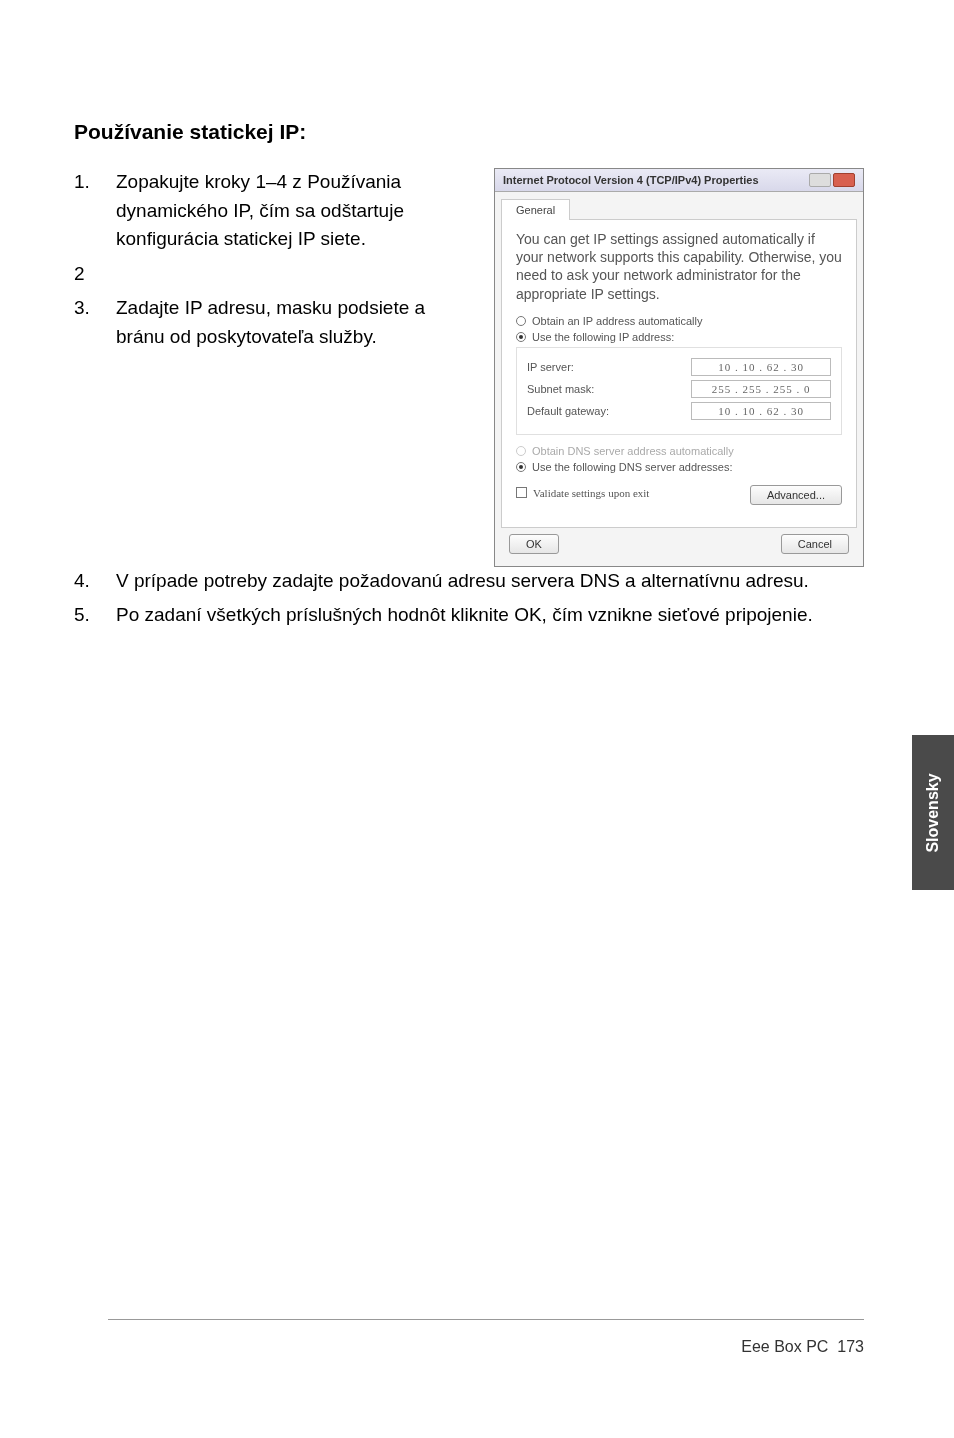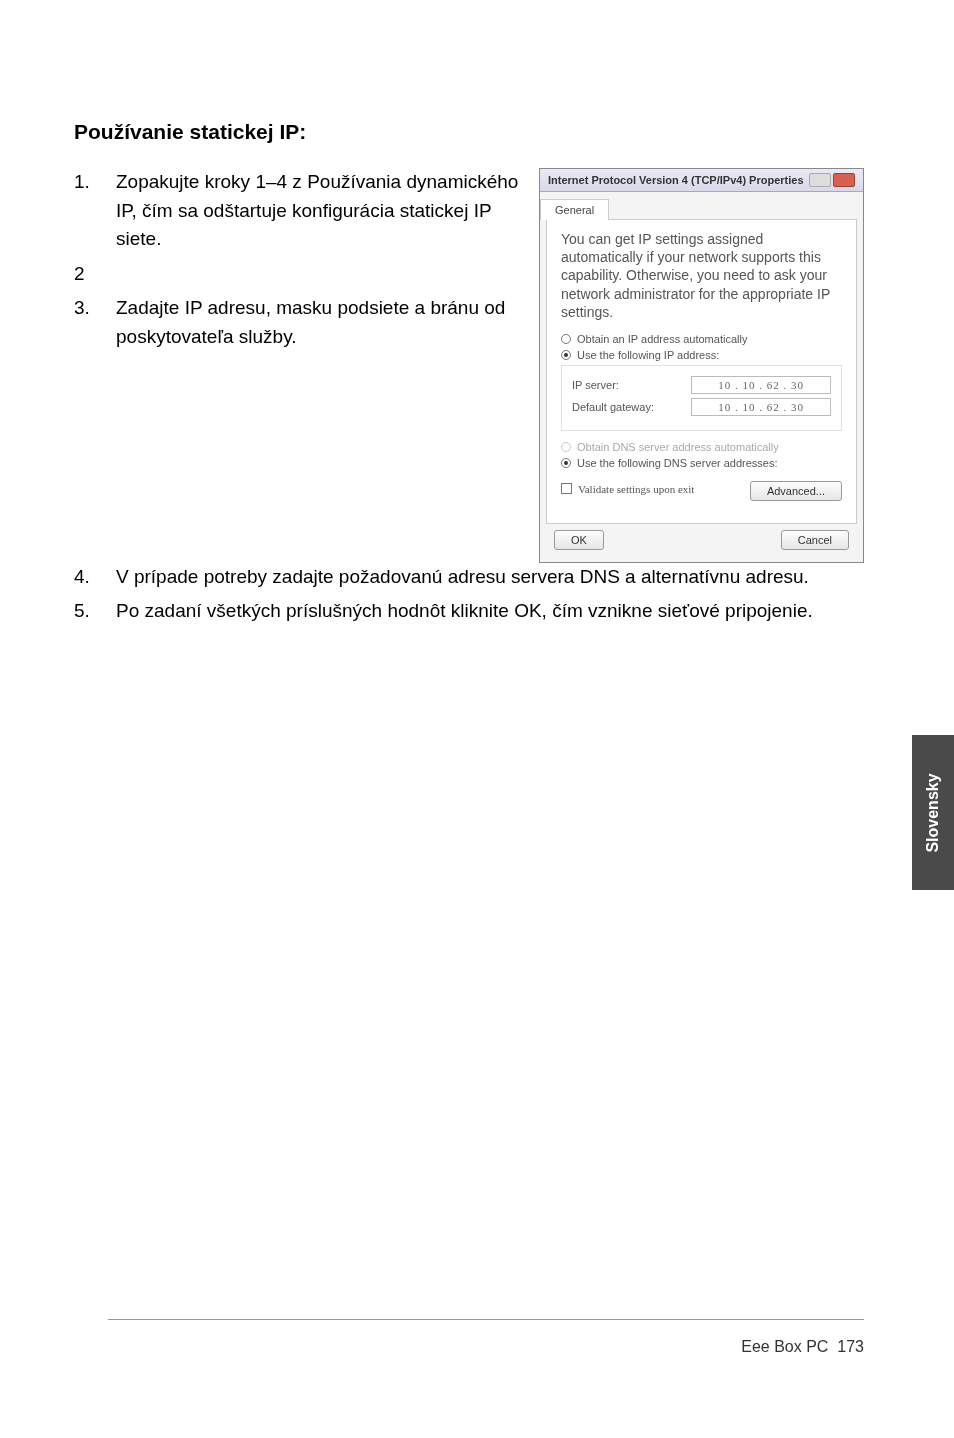--- a/index.html
+++ b/index.html
@@ -26,21 +26,21 @@
   }
   .left-col {
     flex: 1;
   }
   .list-item { display: flex; font-size: 19px; line-height: 1.5; margin-bottom: 6px; }
   .list-num { width: 42px; flex-shrink: 0; }
   .list-text { flex: 1; }
   .bold { font-weight: bold; }
   .full-item { display: flex; font-size: 19px; line-height: 1.5; margin-bottom: 6px; }
   .dialog-img {
-    width: 325px;
+    width: 370px;
     flex-shrink: 0;
   }
   
   .dlg {
     border: 1px solid #888;
     background: #f4f4f4;
     font-family: Tahoma, Arial, sans-serif;
     font-size: 10px;
     color: #555;
   }
@@ -52,21 +52,21 @@
     justify-content: space-between;
     align-items: center;
     font-size: 11px;
     font-weight: bold;
     color: #333;
   }
   .dlg-ctrl { display:flex; gap:2px;}
   .dlg-ctrl span{width:22px;height:14px;background:#d86050;border:1px solid #a04030;border-radius:2px;}
   .dlg-ctrl span:first-child{background:#ddd;border-color:#aaa;}
   .dlg-body { padding: 10px 14px 14px; background:#fff; margin:6px; border:1px solid #ccc; }
-  .dlg-tab { display:inline-block; padding:4px 14px; border:1px solid #ccc; border-bottom:none; background:#fff; position:relative; top:7px; font-size:11px; color:#444;}
+  .dlg-tab { display:inline-block; padding:4px 14px; border:1px solid #ccc; border-bottom:none; background:#fff; margin-left:6px; position:relative; top:7px; font-size:11px; color:#444;}
   .dlg-desc { font-size:14px; color:#555; line-height:1.3; margin-bottom:12px; }
   .radio-row { display:flex; align-items:center; gap:6px; margin:4px 0; font-size:11px; color:#555;}
   .radio { width:10px; height:10px; border:1px solid #777; border-radius:50%; background:#fff; display:inline-flex; align-items:center; justify-content:center;}
   .radio.sel::after{content:"";width:4px;height:4px;background:#333;border-radius:50%;}
   .field-group { border:1px solid #e0e0e0; padding:6px 10px 10px; margin:2px 0 10px;}
   .field-row { display:flex; justify-content:space-between; align-items:center; margin:4px 0; font-size:11px; color:#555;}
   .ip-box { border:1px solid #bbb; padding:2px 6px; min-width:140px; text-align:center; background:#fff; letter-spacing:1px; font-family:Liberation Serif, serif; font-size:11px; color:#666;}
   .dlg-check { display:flex; align-items:center; gap:6px; margin:10px 0 14px; font-size:11px;font-family:Liberation Serif, serif;}
   .chk { width:11px;height:11px;border:1px solid #777;background:#fff;}
   .dlg-buttons { display:flex; justify-content:space-between; gap:16px; padding:0 14px 12px;}
@@ -147,20 +147,24 @@
             <div class="radio-row">
               <span class="radio sel"></span>
               <span>Use the following IP address:</span>
             </div>
             <div class="field-group">
               <div class="field-row">
                 <span>IP server:</span>
                 <span class="ip-box">10 . 10 . 62 . 30</span>
               </div>
               <div class="field-row">
+                <span>Subnet mask:</span>
+                <span class="ip-box">255 . 255 . 255 . 0</span>
+              </div>
+              <div class="field-row">
                 <span>Default gateway:</span>
                 <span class="ip-box">10 . 10 . 62 . 30</span>
               </div>
             </div>
 
             <div class="radio-row" style="color:#aaa;">
               <span class="radio" style="border-color:#ccc;"></span>
               <span>Obtain DNS server address automatically</span>
             </div>
             <div class="radio-row">

